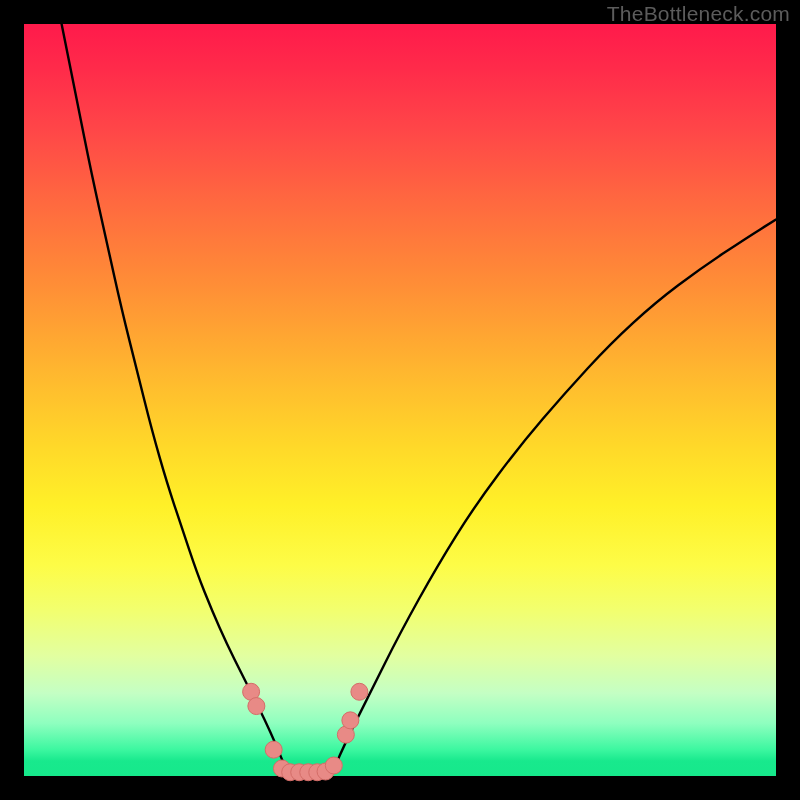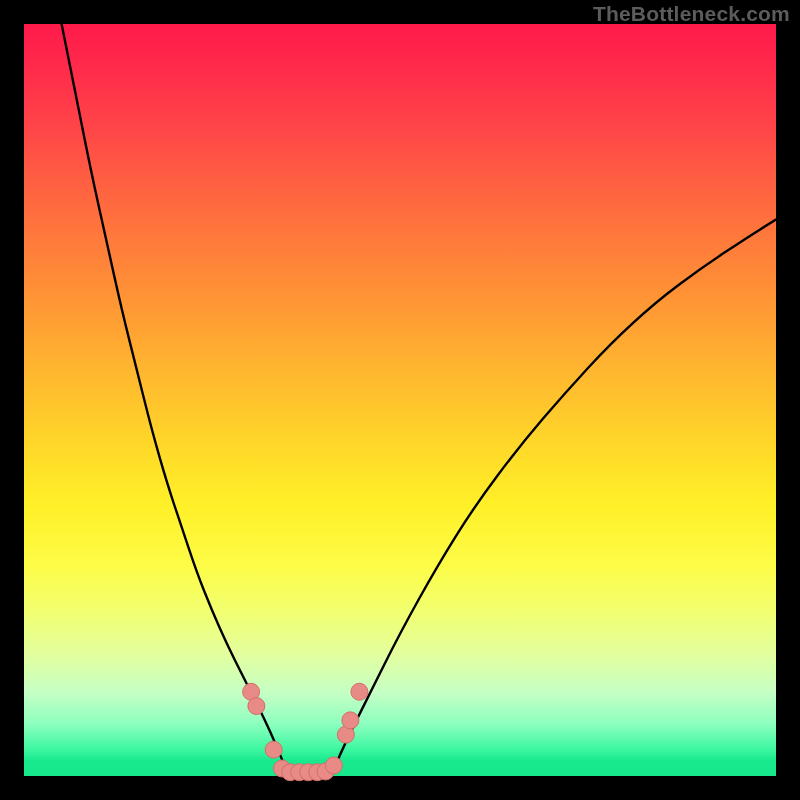--- a/index.html
+++ b/index.html
@@ -43,21 +43,21 @@
       #18e98d 98%,
       #16e88b 100%);
   }
   .watermark {
     position: absolute;
     top: 2px;
     right: 10px;
     color: #5c5c5c;
     font-size: 21px;
     letter-spacing: 0.2px;
-    font-weight: 700;
+    font-weight: 400;
   }
   svg.curves {
     position: absolute;
     top: 24px;
     left: 24px;
     width: 752px;
     height: 752px;
     overflow: visible;
   }
 </style>

